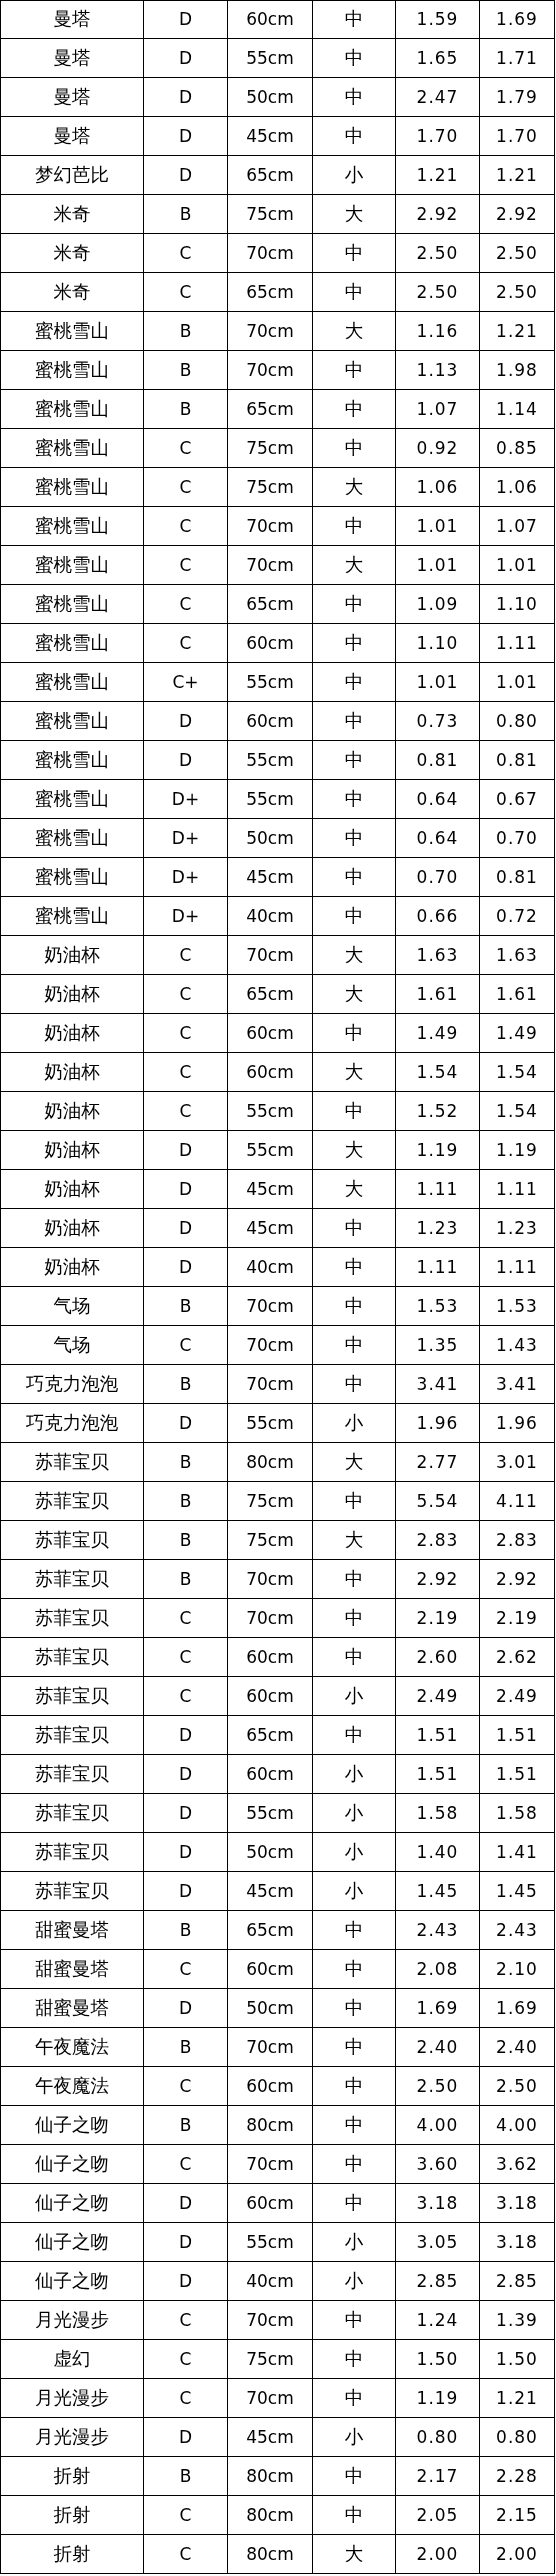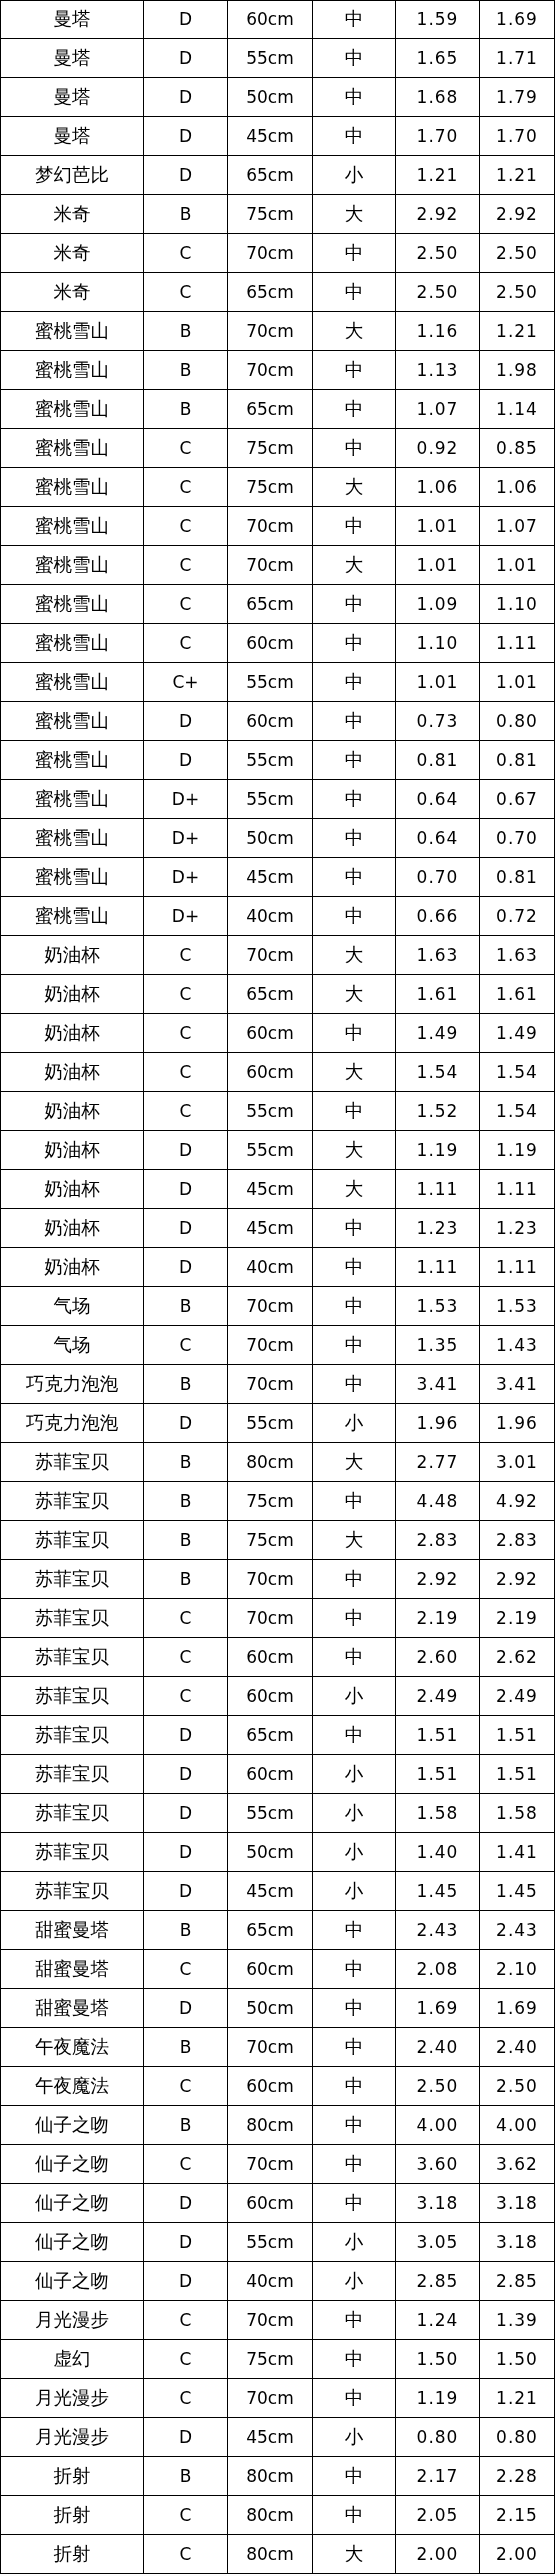--- a/index.html
+++ b/index.html
@@ -39,21 +39,21 @@
   .cell.cjk { font-size: 18.5px; }
   .cell.num { letter-spacing: 1px; }
   .cell.size { letter-spacing: 0px; }
 </style>
 </head>
 <body>
 
 <div id="price-table">
     <div class="row"><div class="cell cjk">曼塔</div><div class="cell">D</div><div class="cell size">60cm</div><div class="cell cjk">中</div><div class="cell num">1.59</div><div class="cell num">1.69</div></div>
     <div class="row"><div class="cell cjk">曼塔</div><div class="cell">D</div><div class="cell size">55cm</div><div class="cell cjk">中</div><div class="cell num">1.65</div><div class="cell num">1.71</div></div>
-    <div class="row"><div class="cell cjk">曼塔</div><div class="cell">D</div><div class="cell size">50cm</div><div class="cell cjk">中</div><div class="cell num">1.68</div><div class="cell num">1.79</div></div>
+    <div class="row"><div class="cell cjk">曼塔</div><div class="cell">D</div><div class="cell size">50cm</div><div class="cell cjk">中</div><div class="cell num">2.47</div><div class="cell num">1.79</div></div>
     <div class="row"><div class="cell cjk">曼塔</div><div class="cell">D</div><div class="cell size">45cm</div><div class="cell cjk">中</div><div class="cell num">1.70</div><div class="cell num">1.70</div></div>
     <div class="row"><div class="cell cjk">梦幻芭比</div><div class="cell">D</div><div class="cell size">65cm</div><div class="cell cjk">小</div><div class="cell num">1.21</div><div class="cell num">1.21</div></div>
     <div class="row"><div class="cell cjk">米奇</div><div class="cell">B</div><div class="cell size">75cm</div><div class="cell cjk">大</div><div class="cell num">2.92</div><div class="cell num">2.92</div></div>
     <div class="row"><div class="cell cjk">米奇</div><div class="cell">C</div><div class="cell size">70cm</div><div class="cell cjk">中</div><div class="cell num">2.50</div><div class="cell num">2.50</div></div>
     <div class="row"><div class="cell cjk">米奇</div><div class="cell">C</div><div class="cell size">65cm</div><div class="cell cjk">中</div><div class="cell num">2.50</div><div class="cell num">2.50</div></div>
     <div class="row"><div class="cell cjk">蜜桃雪山</div><div class="cell">B</div><div class="cell size">70cm</div><div class="cell cjk">大</div><div class="cell num">1.16</div><div class="cell num">1.21</div></div>
     <div class="row"><div class="cell cjk">蜜桃雪山</div><div class="cell">B</div><div class="cell size">70cm</div><div class="cell cjk">中</div><div class="cell num">1.13</div><div class="cell num">1.98</div></div>
     <div class="row"><div class="cell cjk">蜜桃雪山</div><div class="cell">B</div><div class="cell size">65cm</div><div class="cell cjk">中</div><div class="cell num">1.07</div><div class="cell num">1.14</div></div>
     <div class="row"><div class="cell cjk">蜜桃雪山</div><div class="cell">C</div><div class="cell size">75cm</div><div class="cell cjk">中</div><div class="cell num">0.92</div><div class="cell num">0.85</div></div>
     <div class="row"><div class="cell cjk">蜜桃雪山</div><div class="cell">C</div><div class="cell size">75cm</div><div class="cell cjk">大</div><div class="cell num">1.06</div><div class="cell num">1.06</div></div>
@@ -75,21 +75,21 @@
     <div class="row"><div class="cell cjk">奶油杯</div><div class="cell">C</div><div class="cell size">55cm</div><div class="cell cjk">中</div><div class="cell num">1.52</div><div class="cell num">1.54</div></div>
     <div class="row"><div class="cell cjk">奶油杯</div><div class="cell">D</div><div class="cell size">55cm</div><div class="cell cjk">大</div><div class="cell num">1.19</div><div class="cell num">1.19</div></div>
     <div class="row"><div class="cell cjk">奶油杯</div><div class="cell">D</div><div class="cell size">45cm</div><div class="cell cjk">大</div><div class="cell num">1.11</div><div class="cell num">1.11</div></div>
     <div class="row"><div class="cell cjk">奶油杯</div><div class="cell">D</div><div class="cell size">45cm</div><div class="cell cjk">中</div><div class="cell num">1.23</div><div class="cell num">1.23</div></div>
     <div class="row"><div class="cell cjk">奶油杯</div><div class="cell">D</div><div class="cell size">40cm</div><div class="cell cjk">中</div><div class="cell num">1.11</div><div class="cell num">1.11</div></div>
     <div class="row"><div class="cell cjk">气场</div><div class="cell">B</div><div class="cell size">70cm</div><div class="cell cjk">中</div><div class="cell num">1.53</div><div class="cell num">1.53</div></div>
     <div class="row"><div class="cell cjk">气场</div><div class="cell">C</div><div class="cell size">70cm</div><div class="cell cjk">中</div><div class="cell num">1.35</div><div class="cell num">1.43</div></div>
     <div class="row"><div class="cell cjk">巧克力泡泡</div><div class="cell">B</div><div class="cell size">70cm</div><div class="cell cjk">中</div><div class="cell num">3.41</div><div class="cell num">3.41</div></div>
     <div class="row"><div class="cell cjk">巧克力泡泡</div><div class="cell">D</div><div class="cell size">55cm</div><div class="cell cjk">小</div><div class="cell num">1.96</div><div class="cell num">1.96</div></div>
     <div class="row"><div class="cell cjk">苏菲宝贝</div><div class="cell">B</div><div class="cell size">80cm</div><div class="cell cjk">大</div><div class="cell num">2.77</div><div class="cell num">3.01</div></div>
-    <div class="row"><div class="cell cjk">苏菲宝贝</div><div class="cell">B</div><div class="cell size">75cm</div><div class="cell cjk">中</div><div class="cell num">4.48</div><div class="cell num">4.92</div></div>
+    <div class="row"><div class="cell cjk">苏菲宝贝</div><div class="cell">B</div><div class="cell size">75cm</div><div class="cell cjk">中</div><div class="cell num">5.54</div><div class="cell num">4.11</div></div>
     <div class="row"><div class="cell cjk">苏菲宝贝</div><div class="cell">B</div><div class="cell size">75cm</div><div class="cell cjk">大</div><div class="cell num">2.83</div><div class="cell num">2.83</div></div>
     <div class="row"><div class="cell cjk">苏菲宝贝</div><div class="cell">B</div><div class="cell size">70cm</div><div class="cell cjk">中</div><div class="cell num">2.92</div><div class="cell num">2.92</div></div>
     <div class="row"><div class="cell cjk">苏菲宝贝</div><div class="cell">C</div><div class="cell size">70cm</div><div class="cell cjk">中</div><div class="cell num">2.19</div><div class="cell num">2.19</div></div>
     <div class="row"><div class="cell cjk">苏菲宝贝</div><div class="cell">C</div><div class="cell size">60cm</div><div class="cell cjk">中</div><div class="cell num">2.60</div><div class="cell num">2.62</div></div>
     <div class="row"><div class="cell cjk">苏菲宝贝</div><div class="cell">C</div><div class="cell size">60cm</div><div class="cell cjk">小</div><div class="cell num">2.49</div><div class="cell num">2.49</div></div>
     <div class="row"><div class="cell cjk">苏菲宝贝</div><div class="cell">D</div><div class="cell size">65cm</div><div class="cell cjk">中</div><div class="cell num">1.51</div><div class="cell num">1.51</div></div>
     <div class="row"><div class="cell cjk">苏菲宝贝</div><div class="cell">D</div><div class="cell size">60cm</div><div class="cell cjk">小</div><div class="cell num">1.51</div><div class="cell num">1.51</div></div>
     <div class="row"><div class="cell cjk">苏菲宝贝</div><div class="cell">D</div><div class="cell size">55cm</div><div class="cell cjk">小</div><div class="cell num">1.58</div><div class="cell num">1.58</div></div>
     <div class="row"><div class="cell cjk">苏菲宝贝</div><div class="cell">D</div><div class="cell size">50cm</div><div class="cell cjk">小</div><div class="cell num">1.40</div><div class="cell num">1.41</div></div>
     <div class="row"><div class="cell cjk">苏菲宝贝</div><div class="cell">D</div><div class="cell size">45cm</div><div class="cell cjk">小</div><div class="cell num">1.45</div><div class="cell num">1.45</div></div>

